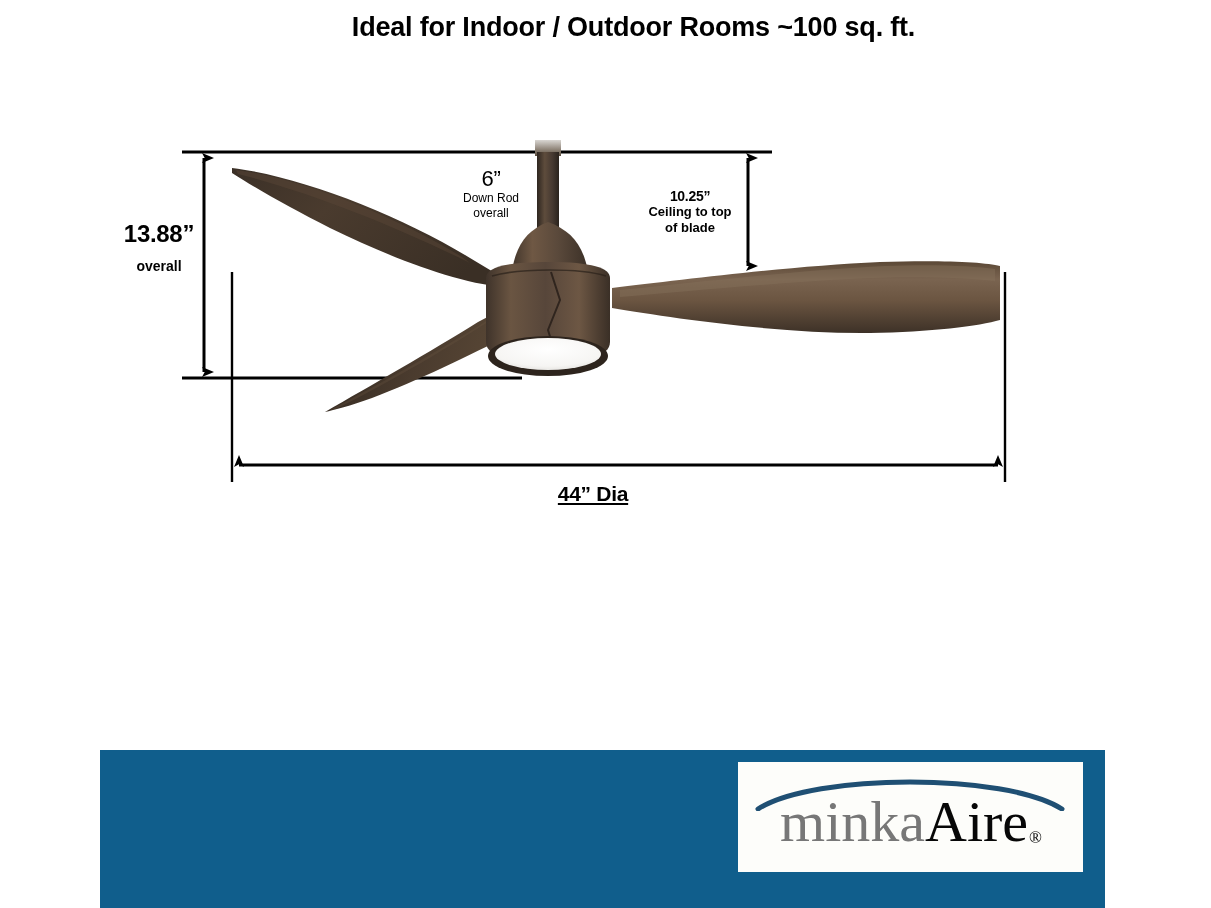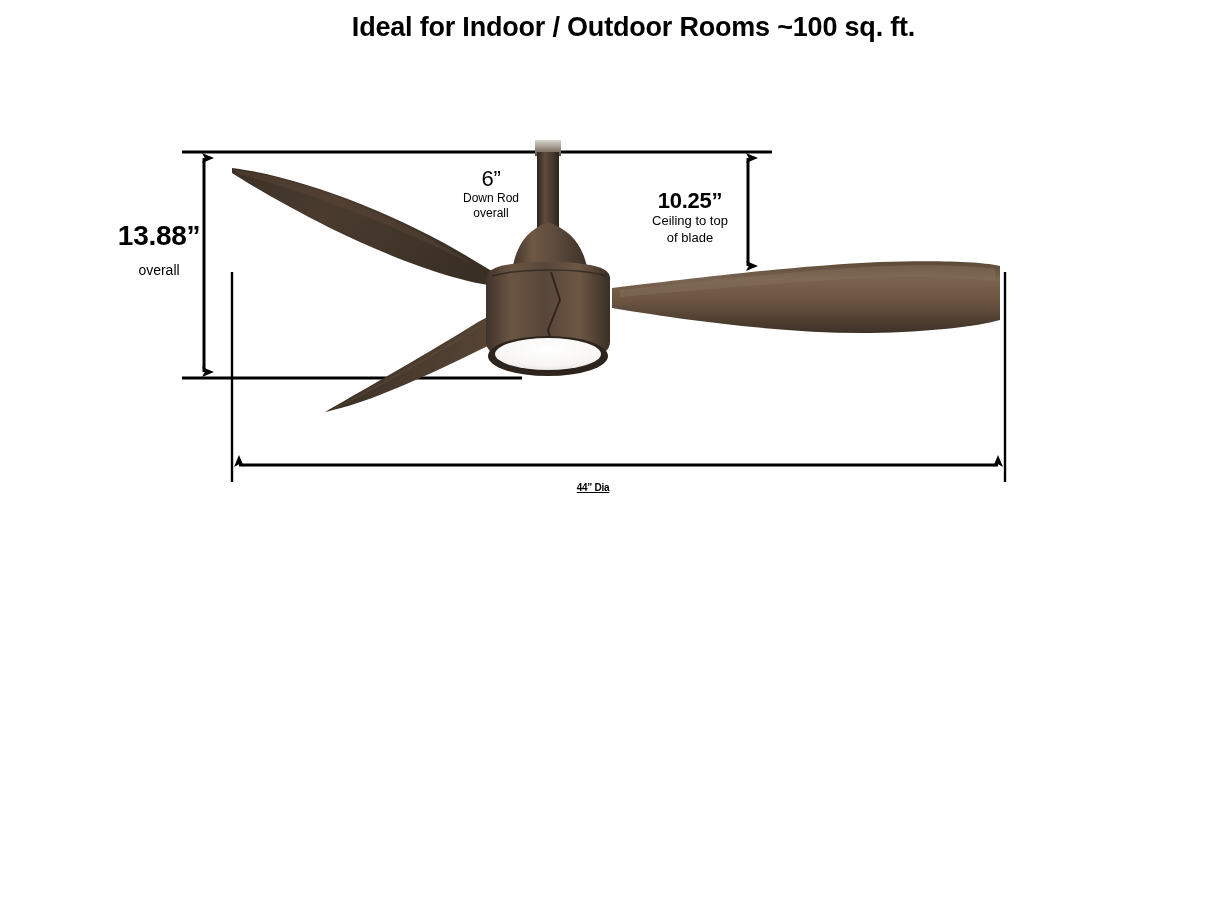--- a/index.html
+++ b/index.html
@@ -16,36 +16,36 @@
     padding-left:28px;
   }
 
   
   .diagram{position:absolute;left:0;top:0;width:1211px;height:740px;}
   .diagram svg{position:absolute;left:0;top:0;}
 
   
   .dim{position:absolute;text-align:center;color:#000;line-height:1.15;}
   .dim .big{font-weight:bold;letter-spacing:-0.3px;}
-  .dim .sub{font-weight:normal;}
+  .dim .sub{font-weight:bold;}
 
   .dim-overall{left:104px;top:220px;width:110px;}
-  .dim-overall .big{font-size:28px;}
+  .dim-overall .big{font-size:24px;}
   .dim-overall .sub{font-size:14px;margin-top:10px;}
 
   .dim-rod{left:432px;top:166px;width:118px;}
   .dim-rod .big{font-size:22px;font-weight:normal;}
   .dim-rod .sub{font-size:12px;font-weight:normal;line-height:1.25;}
 
   .dim-ceil{left:616px;top:188px;width:148px;}
-  .dim-ceil .big{font-size:22px;}
+  .dim-ceil .big{font-size:14px;}
   .dim-ceil .sub{font-size:13px;line-height:1.25;}
 
   .dim-dia{left:518px;top:482px;width:150px;}
-  .dim-dia .big{font-size:10px;text-decoration:underline;}
+  .dim-dia .big{font-size:21px;text-decoration:underline;}
 
   
   .banner{
     position:absolute;left:100px;top:750px;width:1005px;height:158px;
     background:#105e8c;
   }
   .logo-box{
     position:absolute;left:638px;top:12px;width:345px;height:110px;
     background:#fdfdfa;display:flex;align-items:center;justify-content:center;
     overflow:hidden;
@@ -197,14 +197,26 @@
       <div class="big">10.25”</div>
       <div class="sub">Ceiling to top</div>
       <div class="sub">of blade</div>
     </div>
 
     <div class="dim dim-dia">
       <div class="big">44” Dia</div>
     </div>
   </div>
 
+  <div class="banner">
+    <div class="logo-box">
+      <div class="logo-inner">
+        <svg class="logo-arc" width="312" height="40" viewBox="0 0 312 40">
+          <path d="M4,38 C60,2 252,2 308,38" fill="none" stroke="#1f4f73" stroke-width="5" stroke-linecap="round"></path>
+        </svg>
+        <div class="logo-word">
+          <span class="minka">minka</span><span class="aire">Aire</span><span class="reg">®</span>
+        </div>
+      </div>
+    </div>
+  </div>
 
 </div>
 
 </body></html>

